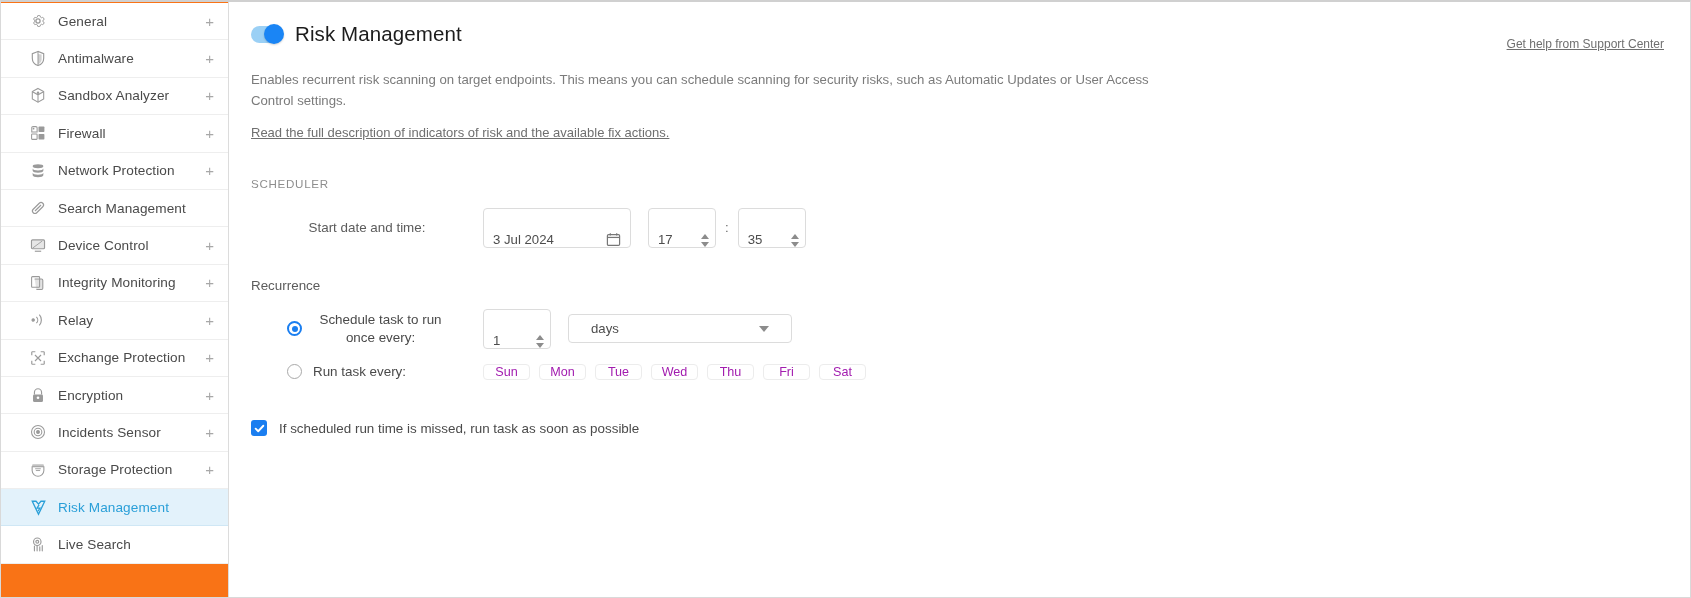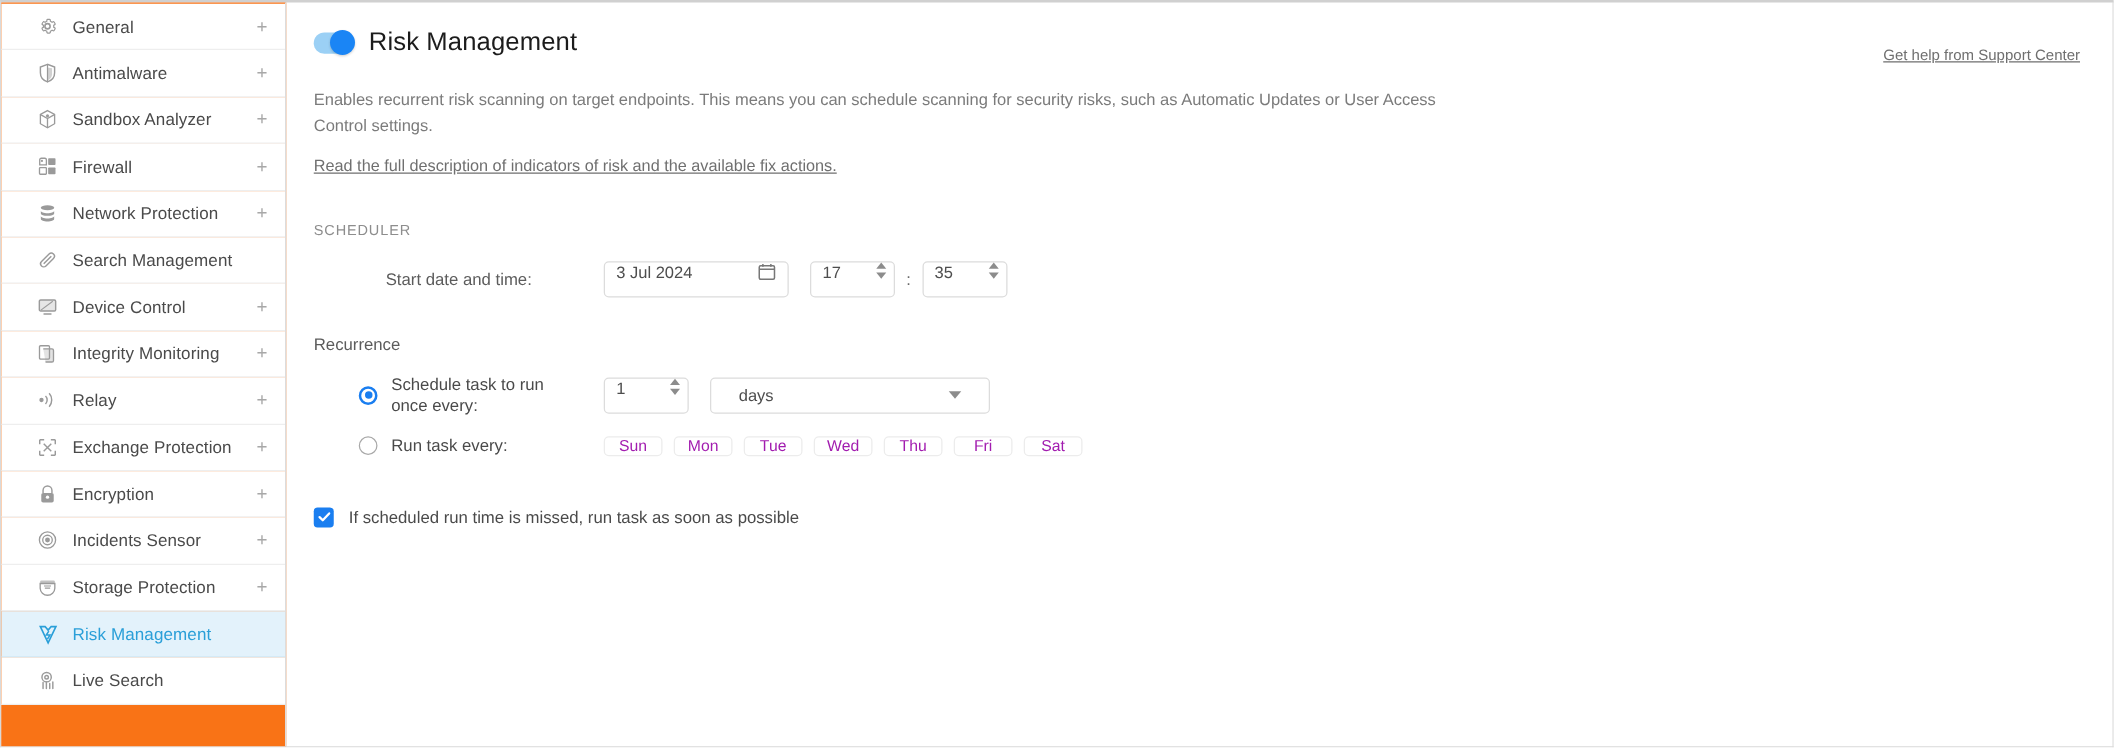--- a/index.html
+++ b/index.html
@@ -148,26 +148,26 @@
   .field-label {
     font-size: 13.4px;
     color: #5c5c5c;
     width: 232px;
     flex: 0 0 232px;
     text-align: center;
   }
 
   
   .input-box {
-    height: 29px;
+    height: 40px;
     border: 1px solid #dcdcdc;
     border-radius: 4px;
     background: #ffffff;
     display: flex;
-    align-items: flex-start;
+    align-items: flex-end;
     font-size: 13.2px;
     color: #4d4d4d;
     padding: 0 9px;
     position: relative;
   }
   .date-box { width: 148px; justify-content: space-between; cursor: pointer; }
   .cal-icon { color: #777; display: flex; }
   .num-box { width: 68px; justify-content: space-between; padding-right: 6px; cursor: text; }
   .colon { margin: 0 9px; color: #6a6a6a; font-size: 13.2px; }
   .spinner {
@@ -193,20 +193,21 @@
     display: flex;
     align-items: center;
     margin-top: 16px;
   }
   .radio-label-wrap {
     display: flex;
     align-items: center;
     width: 232px;
     flex: 0 0 232px;
     padding-left: 36px;
+    text-align: center;
   }
   .radio {
     width: 15px; height: 15px;
     border-radius: 50%;
     border: 1.6px solid #a9a9a9;
     background: #fff;
     flex: 0 0 15px;
     margin-right: 11px;
     cursor: pointer;
     position: relative;

